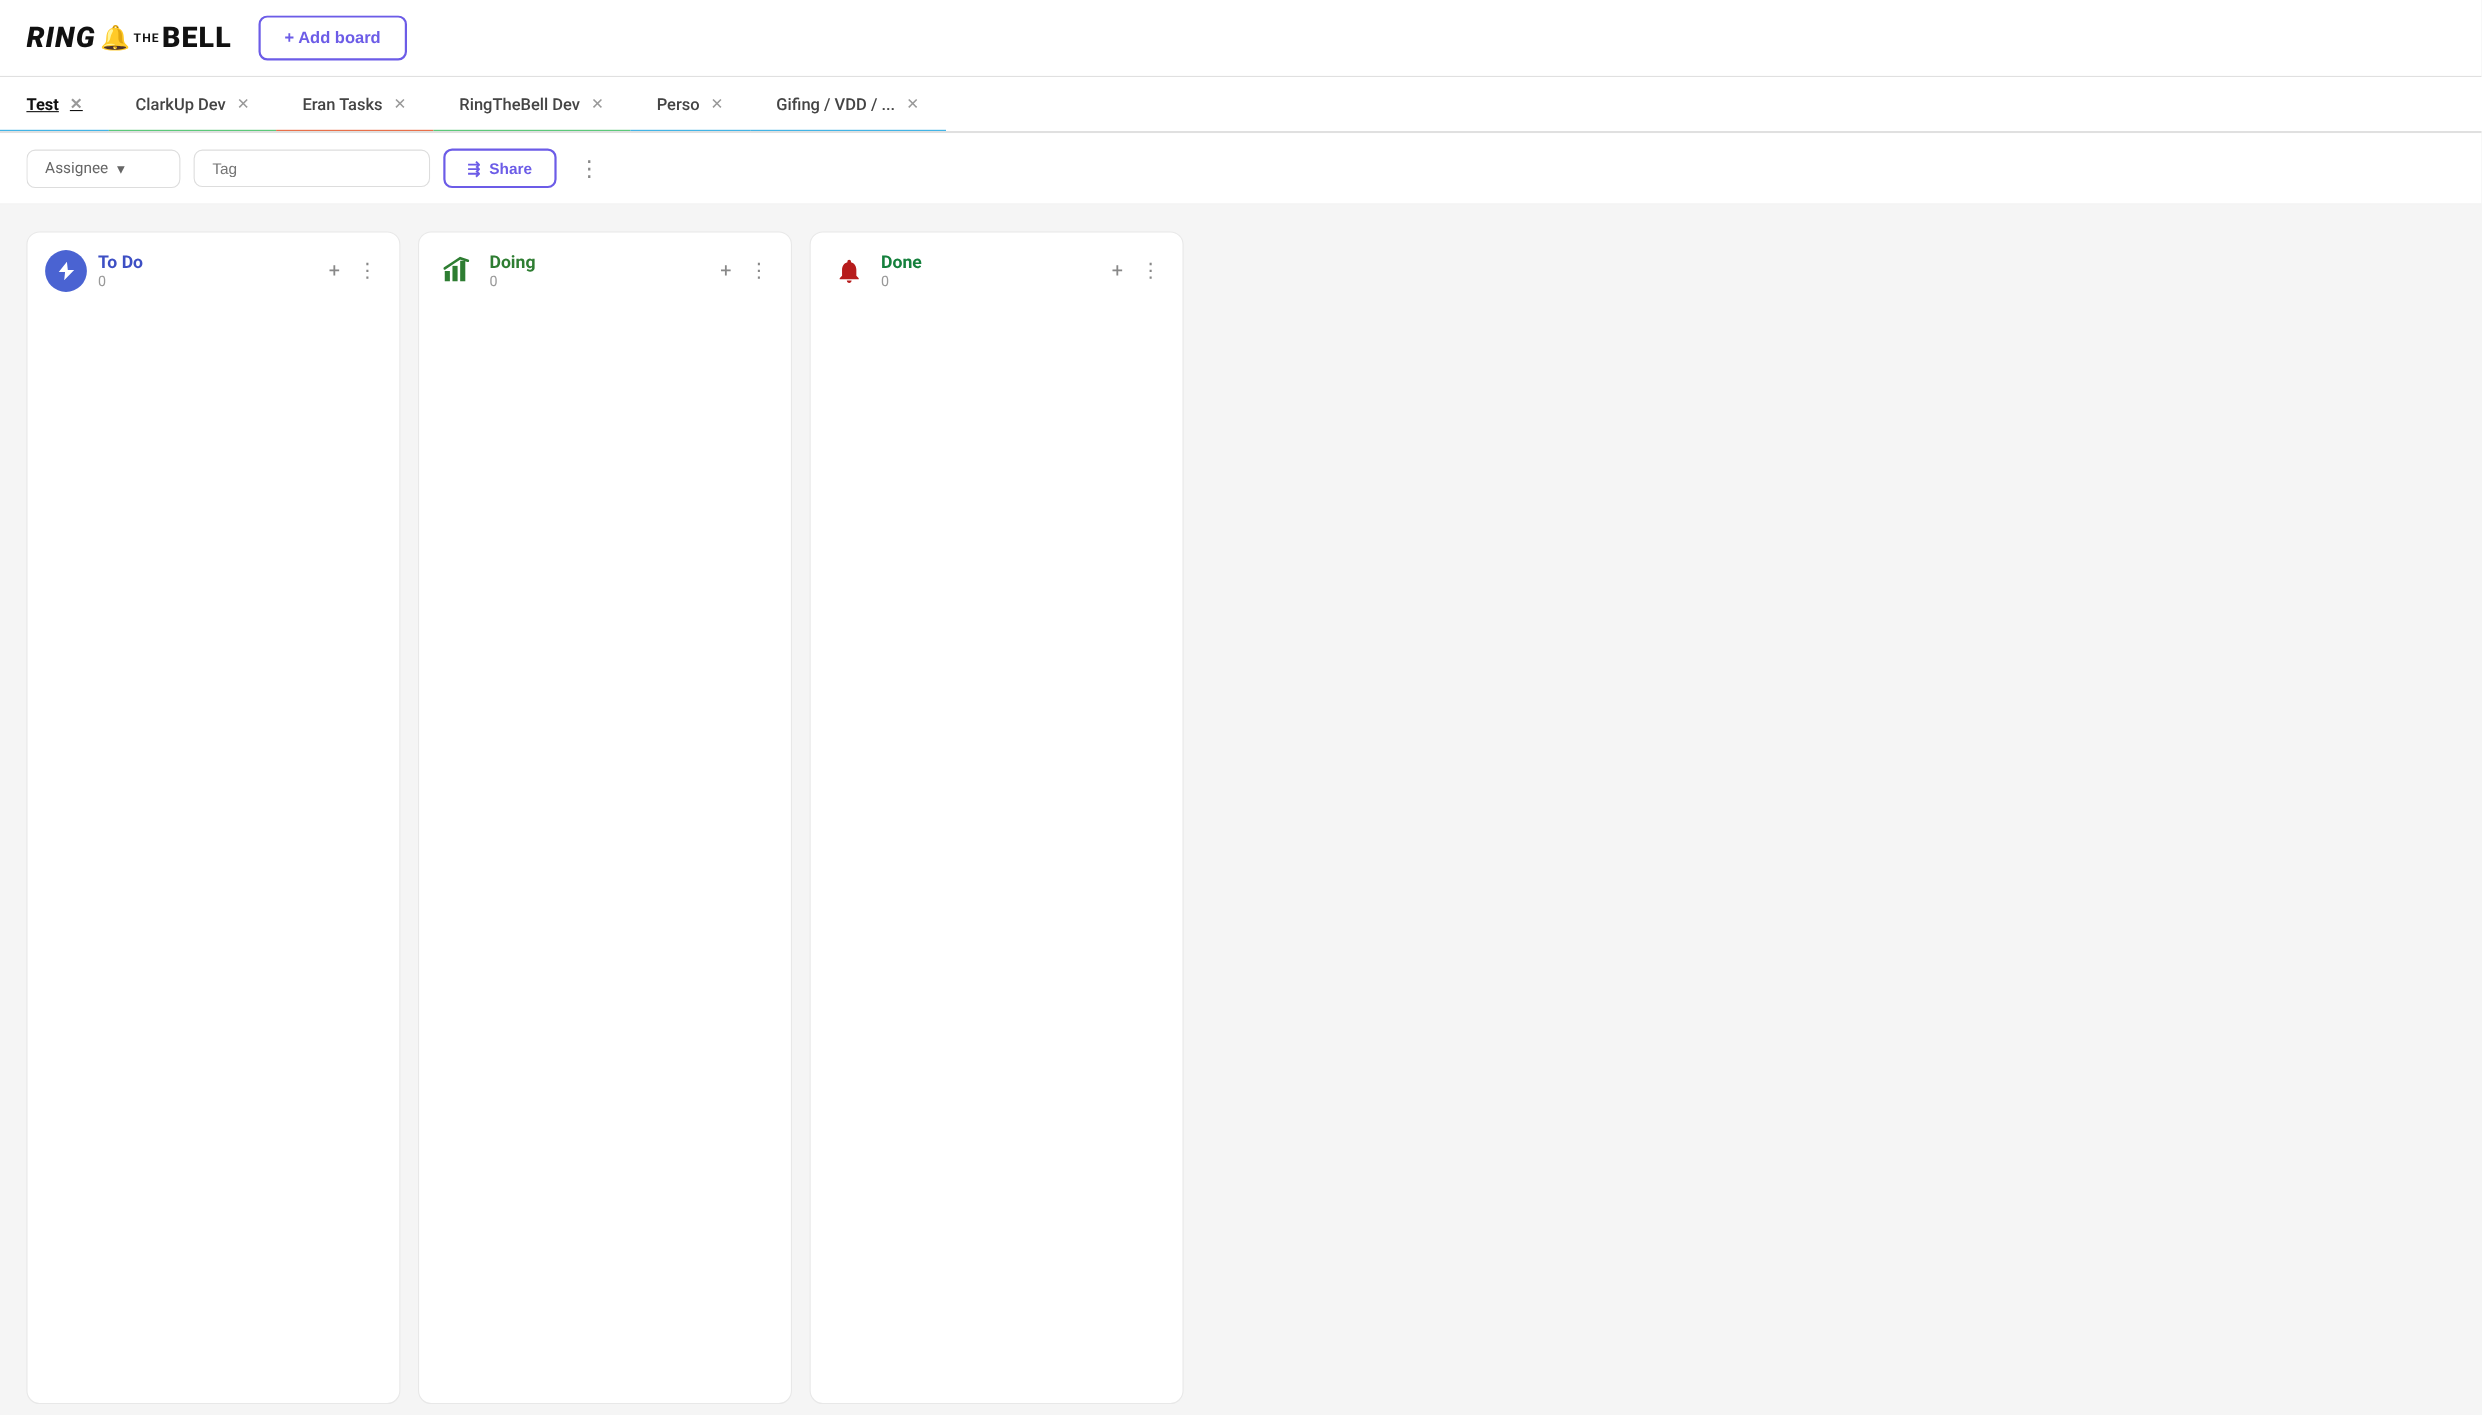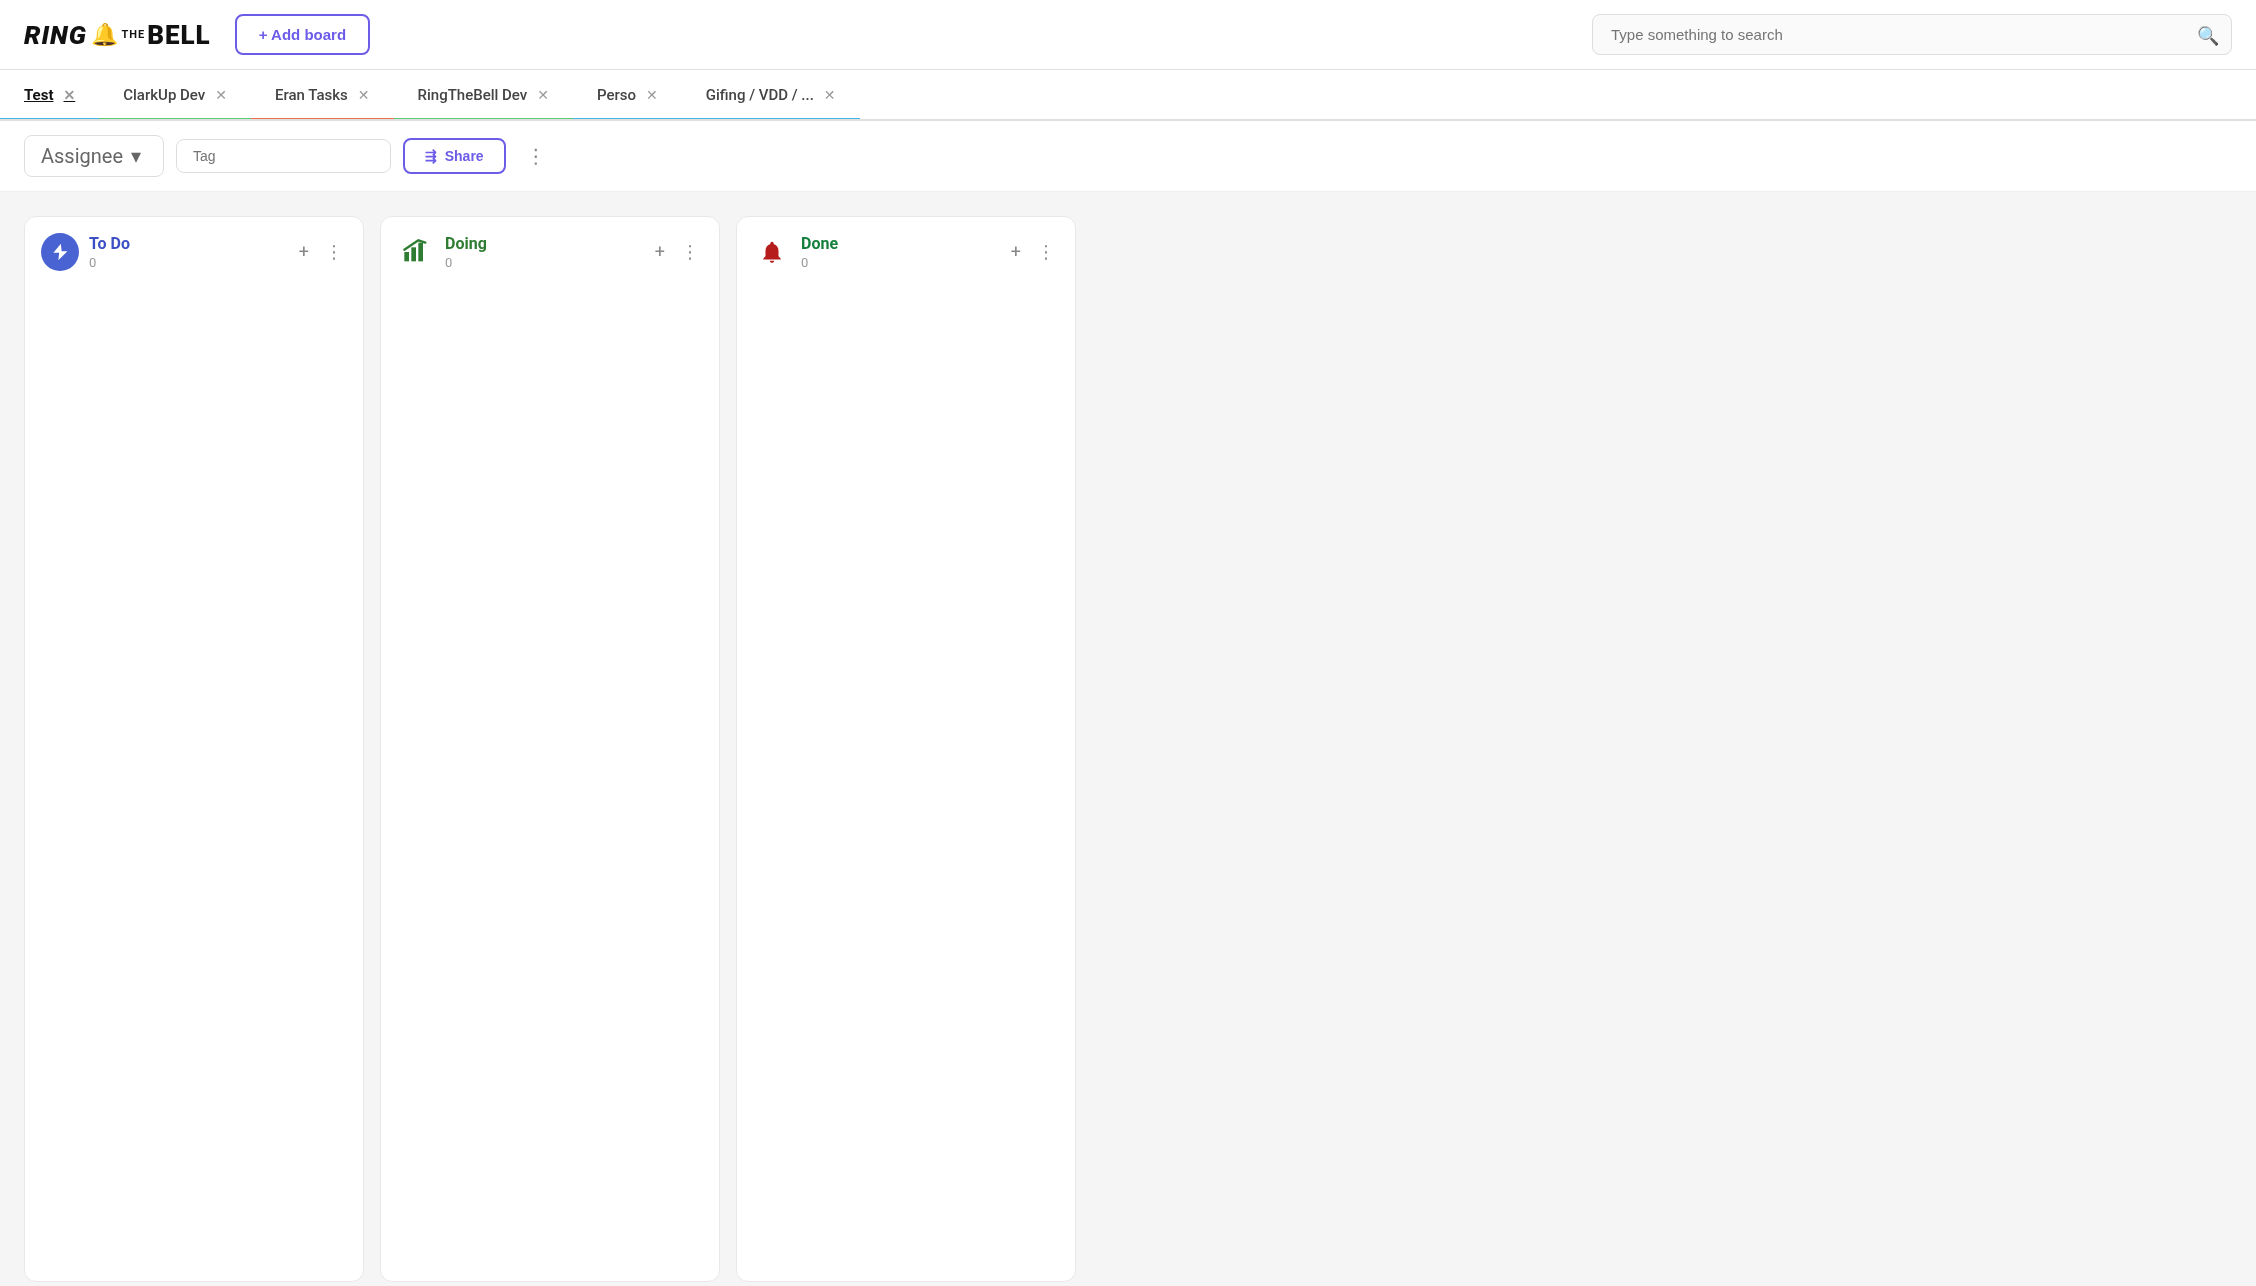--- a/index.html
+++ b/index.html
@@ -116,21 +116,21 @@
       background: #fff;
       border-bottom: 1px solid #eee;
     }
     .assignee-select {
       display: flex;
       align-items: center;
       gap: 8px;
       padding: 8px 16px;
       border: 1px solid #ddd;
       border-radius: 8px;
-      font-size: 20px;
+      font-size: 14px;
       color: #666;
       background: #fff;
       cursor: pointer;
       min-width: 140px;
     }
     .tag-input {
       padding: 8px 16px;
       border: 1px solid #ddd;
       border-radius: 8px;
       font-size: 14px;
@@ -249,24 +249,20 @@
 <header class="header">
   <div class="logo">
     <span class="logo-ring">RING</span>
     <span class="logo-bell-icon">🔔</span>
     <span class="logo-the">the</span>
     <span>BELL</span>
   </div>
 
   <button class="add-board-btn">+ Add board</button>
 
-  <div class="search-bar">
-    <input type="text" placeholder="Type something to search" style="">
-    <span class="search-icon-btn">🔍</span>
-  </div>
 </header>
 
 <div class="tabs-bar">
   <div class="tab active">
     <span>Test</span>
     <span class="tab-close">✕</span>
   </div>
   <div class="tab">
     <span>ClarkUp Dev</span>
     <span class="tab-close">✕</span>

